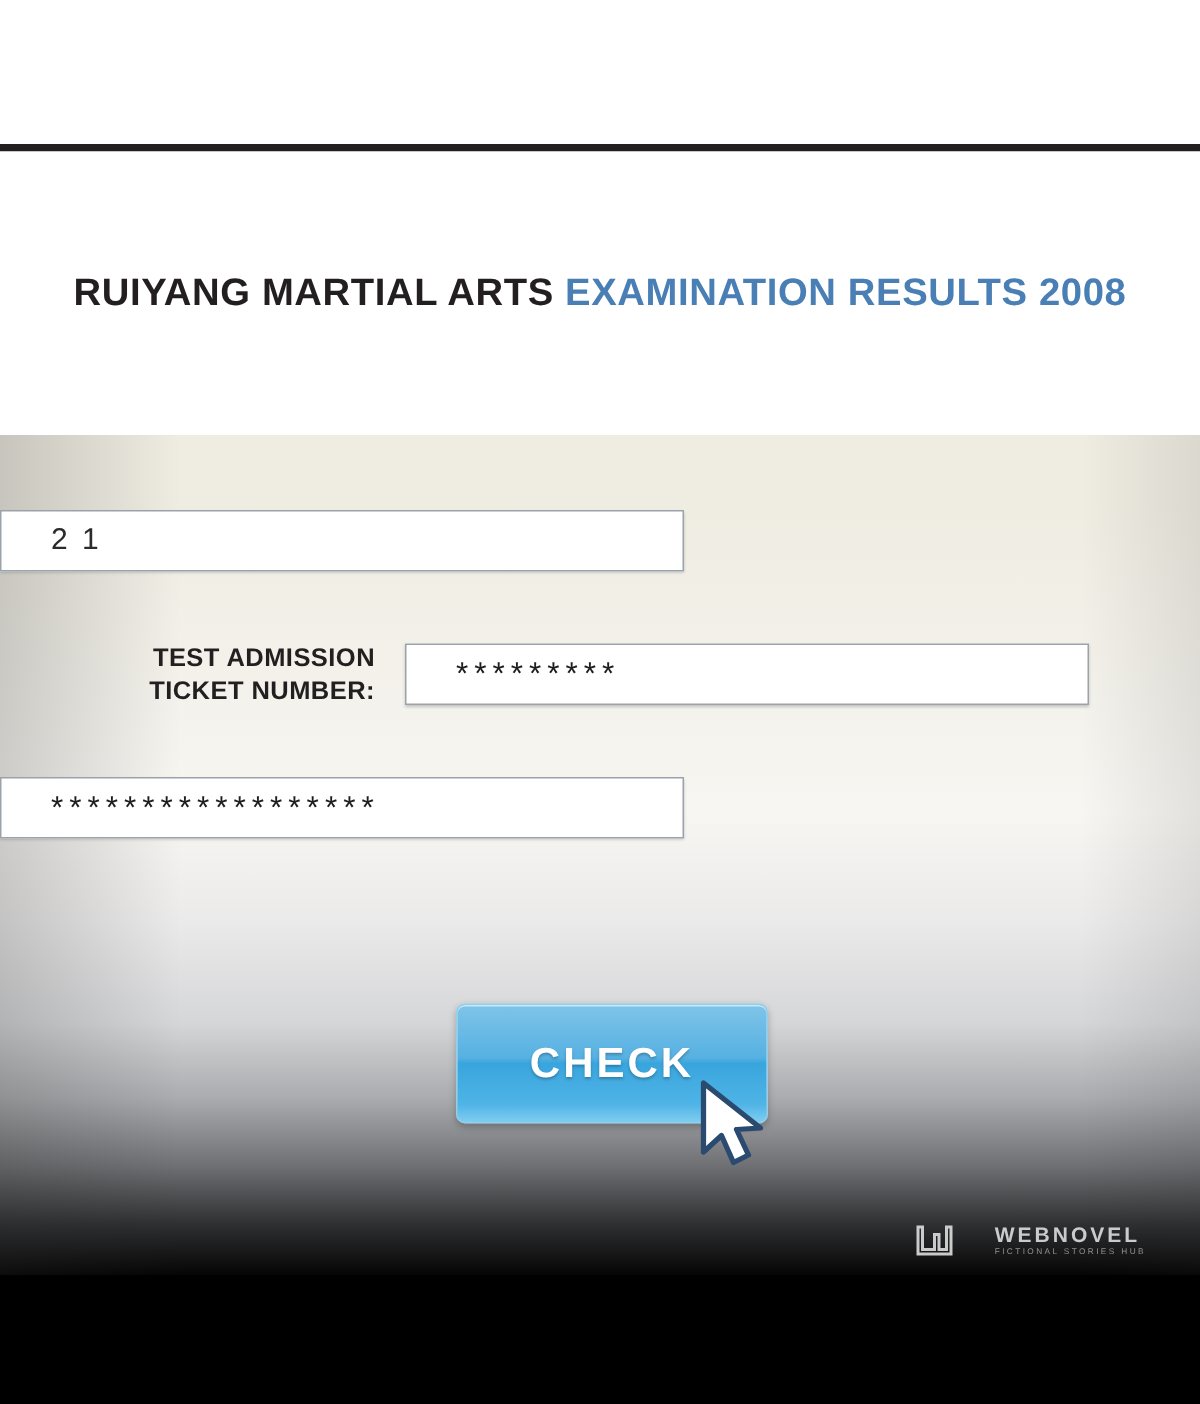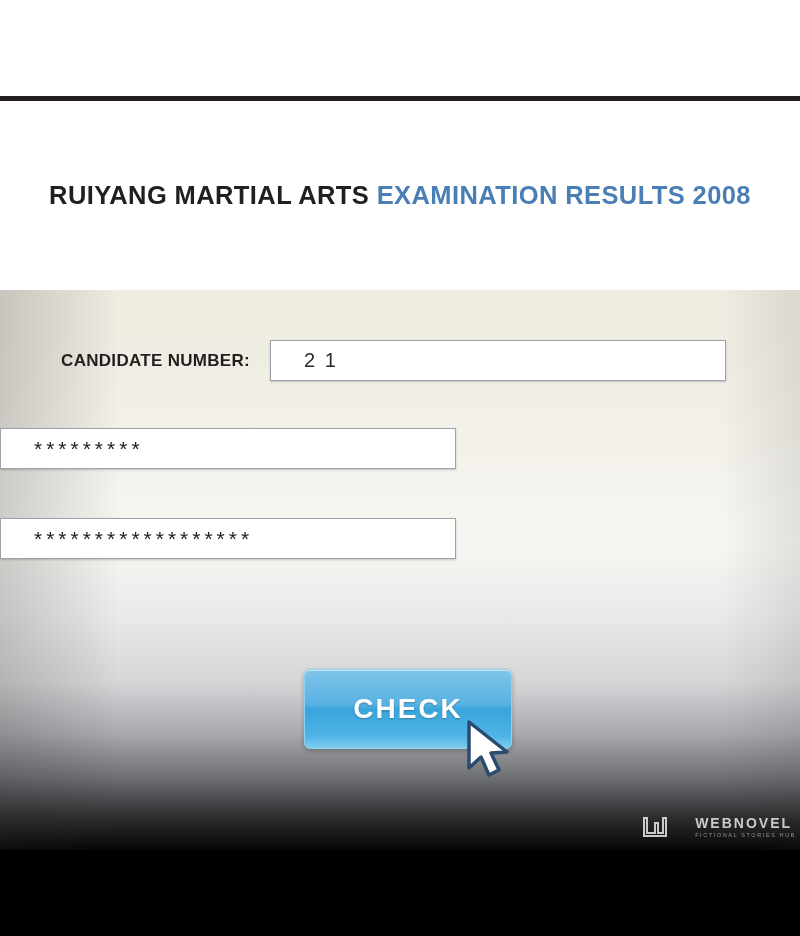--- a/index.html
+++ b/index.html
@@ -187,21 +187,21 @@
     position: absolute;
     left: 465px;
     top: 719px;
     width: 52px;
     height: 62px;
   }
 
   
   .watermark {
     position: absolute;
-    right: 4px;
+    right: 36px;
     bottom: 22px;
     display: flex;
     align-items: center;
     gap: 27px;
     opacity: 0.92;
     justify-content: flex-end;
   }
   .wm-mark {
     width: 26px;
     height: 22px;
@@ -238,27 +238,30 @@
     <div class="title">
       <span class="dark">RUIYANG MARTIAL ARTS </span><span class="blue">EXAMINATION RESULTS 2008</span>
     </div>
   </div>
 
   <div class="form-zone"></div>
   <div class="vignette-left"></div>
   <div class="vignette-right"></div>
 
   <div class="field-row" id="row-candidate">
+    <div class="field-input">2 1</div>
+  </div>
+
+  <div class="field-row" id="row-ticket">
     <div class="lbl-wrap">
-      <div class="field-label">CANDIDATE NUMBER:</div>
+      <div class="field-label">
+        <div>TEST ADMISSION</div>
+        <div>TICKET NUMBER:</div>
+      </div>
     </div>
-    <div class="field-input">2 1</div>
-  </div>
-
-  <div class="field-row" id="row-ticket">
     <div class="field-input masked">*********</div>
   </div>
 
   <div class="field-row" id="row-id">
     <div class="field-input masked">******************</div>
   </div>
 
   <div class="check-button">
     <span class="check-label">CHECK</span>
   </div>

